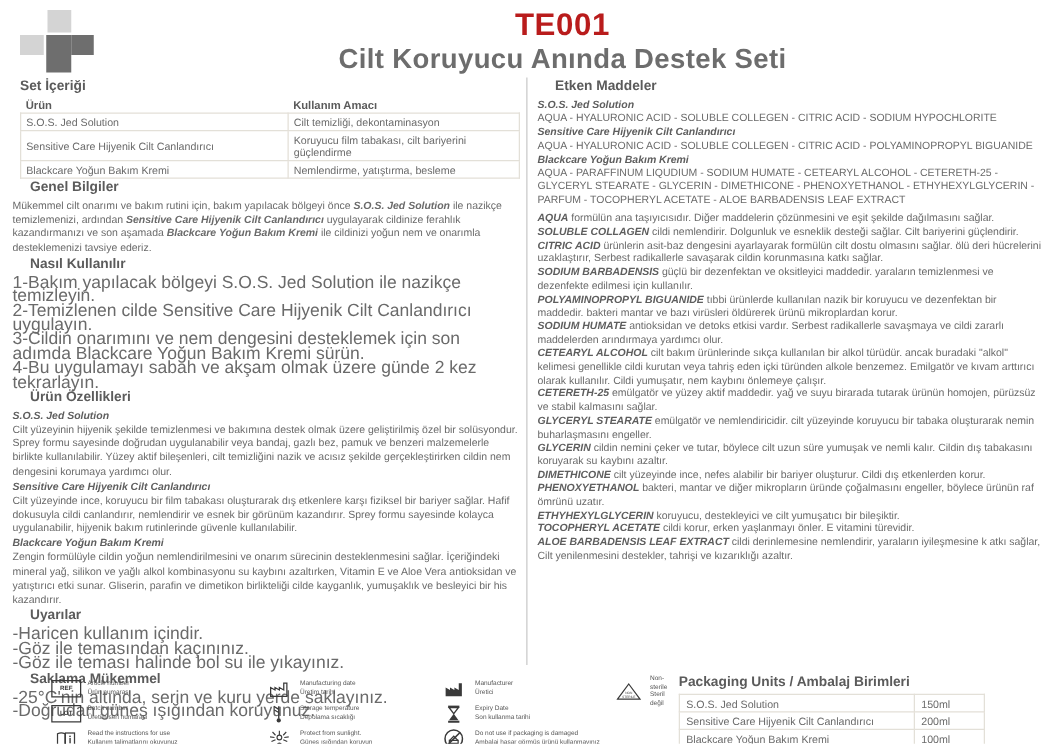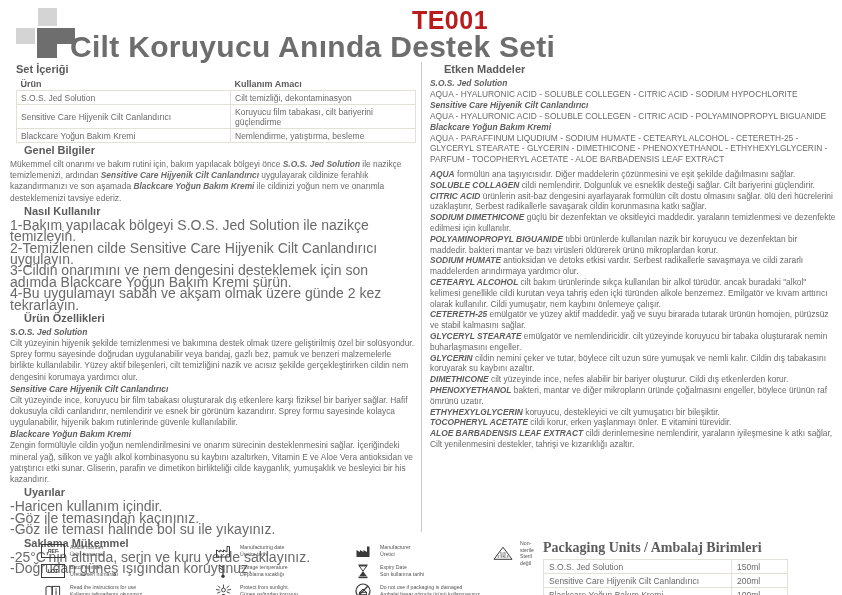--- a/index.html
+++ b/index.html
@@ -20,22 +20,22 @@
   .logo { position: absolute; left: 16px; top: 8px; width: 52px; height: 50px; }
   .logo .sq { position: absolute; }
   .logo .lt1 { left: 22px; top: 0px;  width: 19px; height: 18px; background: #d4d4d4; }
   .logo .lt2 { left: 0px;  top: 20px; width: 19px; height: 16px; background: #d4d4d4; }
   .logo .dk  { left: 21px; top: 20px; width: 20px; height: 30px; background: #6e6e6e; }
   .logo .dk2 { left: 41px; top: 20px; width: 18px; height: 16px; background: #6e6e6e; }
 
   .title-block { position: absolute; left: 70px; top: 6px; width: 760px; }
   .code { font-size: 25px; font-weight: bold; color: #b91c1c; letter-spacing: 0.5px;
           text-align: center; line-height: 28px; }
-  .setname { font-size: 30px; font-weight: bold; color: #6d6d6d; letter-spacing: 0.3px;
-          text-align: left; line-height: 26px; }
+  .setname { font-size: 22px; font-weight: bold; color: #6d6d6d; letter-spacing: 0.3px;
+          text-align: center; line-height: 26px; }
 
   
   .col-left  { position: absolute; left: 8px;  top: 62px; width: 408px; }
   .col-right { position: absolute; left: 428px; top: 62px; width: 408px; }
   .divider { position: absolute; left: 421px; top: 62px; width: 1px; height: 470px; background: #c9c9c9; }
 
   h2.section {
     font-size: 11px; font-weight: bold; color: #5b5b5b;
     margin: 0 0 2px 0; padding-left: 16px; line-height: 14px;
   }
@@ -74,21 +74,21 @@
   .legend .txt { margin-left: 4px; font-size: 5.2px; line-height: 6.6px; color: #555; }
   .legend .txt .en { display: block; }
   .legend .txt .tr { display: block; }
 
   .boxsym { width: 22px; height: 12px; border: 1.1px solid #3a3a3a; display: flex;
             align-items: center; justify-content: center;
             font-size: 5px; font-weight: bold; color: #3a3a3a; }
 
   
   .pack { position: absolute; left: 543px; top: 540px; width: 290px; }
-  .pack h3 { font-size: 14px; font-weight: bold; color: #5b5b5b; margin: 0 0 3px 0; font-family: Liberation Serif, serif; }
+  .pack h3 { font-size: 11px; font-weight: bold; color: #5b5b5b; margin: 0 0 3px 0; }
   table.pk { border-collapse: collapse; width: 245px; font-size: 8.5px; }
   table.pk td { border: 1px solid #e3e0d8; padding: 1.5px 5px; color: #6a6a6a; }
   table.pk td.q { width: 45px; margin-left: 16px; }
 </style>
 </head>
 <body>
 
 <div class="page">
 
   <div class="header">
@@ -168,21 +168,21 @@
     <div class="ingr-line">AQUA - HYALURONIC ACID - SOLUBLE COLLEGEN - CITRIC ACID - POLYAMINOPROPYL BIGUANIDE</div>
     <div class="ingr-name">Blackcare Yoğun Bakım Kremi</div>
     <div class="ingr-line">AQUA - PARAFFINUM LIQUDIUM - SODIUM HUMATE - CETEARYL ALCOHOL - CETERETH-25 - GLYCERYL STEARATE - GLYCERIN - DIMETHICONE - PHENOXYETHANOL - ETHYHEXYLGLYCERIN - PARFUM - TOCOPHERYL ACETATE - ALOE BARBADENSIS LEAF EXTRACT</div>
 
     <div class="gap"></div>
 
     <div id="desc-list">
         <div class="ingr-line"><span class="ing">AQUA</span><span> formülün ana taşıyıcısıdır. Diğer maddelerin çözünmesini ve eşit şekilde dağılmasını sağlar.</span></div>
         <div class="ingr-line"><span class="ing">SOLUBLE COLLAGEN</span><span> cildi nemlendirir. Dolgunluk ve esneklik desteği sağlar. Cilt bariyerini güçlendirir.</span></div>
         <div class="ingr-line"><span class="ing">CITRIC ACID</span><span> ürünlerin asit-baz dengesini ayarlayarak formülün cilt dostu olmasını sağlar. ölü deri hücrelerini uzaklaştırır, Serbest radikallerle savaşarak cildin korunmasına katkı sağlar.</span></div>
-        <div class="ingr-line"><span class="ing">SODIUM DIMETHICONE</span><span> güçlü bir dezenfektan ve oksitleyici maddedir. yaraların temizlenmesi ve dezenfekte edilmesi için kullanılır.</span></div>
+        <div class="ingr-line"><span class="ing">SODIUM BARBADENSIS</span><span> güçlü bir dezenfektan ve oksitleyici maddedir. yaraların temizlenmesi ve dezenfekte edilmesi için kullanılır.</span></div>
         <div class="ingr-line"><span class="ing">POLYAMINOPROPYL BIGUANIDE</span><span> tıbbi ürünlerde kullanılan nazik bir koruyucu ve dezenfektan bir maddedir. bakteri mantar ve bazı virüsleri öldürerek ürünü mikroplardan korur.</span></div>
         <div class="ingr-line"><span class="ing">SODIUM HUMATE</span><span> antioksidan ve detoks etkisi vardır. Serbest radikallerle savaşmaya ve cildi zararlı maddelerden arındırmaya yardımcı olur.</span></div>
         <div class="ingr-line"><span class="ing">CETEARYL ALCOHOL</span><span> cilt bakım ürünlerinde sıkça kullanılan bir alkol türüdür. ancak buradaki "alkol" kelimesi genellikle cildi kurutan veya tahriş eden içki türünden alkole benzemez. Emilgatör ve kıvam arttırıcı olarak kullanılır. Cildi yumuşatır, nem kaybını önlemeye çalışır.</span></div>
         <div class="ingr-line"><span class="ing">CETERETH-25</span><span> emülgatör ve yüzey aktif maddedir. yağ ve suyu birarada tutarak ürünün homojen, pürüzsüz ve stabil kalmasını sağlar.</span></div>
         <div class="ingr-line"><span class="ing">GLYCERYL STEARATE</span><span> emülgatör ve nemlendiricidir. cilt yüzeyinde koruyucu bir tabaka oluşturarak nemin buharlaşmasını engeller.</span></div>
         <div class="ingr-line"><span class="ing">GLYCERIN</span><span> cildin nemini çeker ve tutar, böylece cilt uzun süre yumuşak ve nemli kalır. Cildin dış tabakasını koruyarak su kaybını azaltır.</span></div>
         <div class="ingr-line"><span class="ing">DIMETHICONE</span><span> cilt yüzeyinde ince, nefes alabilir bir bariyer oluşturur. Cildi dış etkenlerden korur.</span></div>
         <div class="ingr-line"><span class="ing">PHENOXYETHANOL</span><span> bakteri, mantar ve diğer mikropların üründe çoğalmasını engeller, böylece ürünün raf ömrünü uzatır.</span></div>
         <div class="ingr-line"><span class="ing">ETHYHEXYLGLYCERIN</span><span> koruyucu, destekleyici ve cilt yumuşatıcı bir bileşiktir.</span></div>
         <div class="ingr-line"><span class="ing">TOCOPHERYL ACETATE</span><span> cildi korur, erken yaşlanmayı önler. E vitamini türevidir.</span></div>

